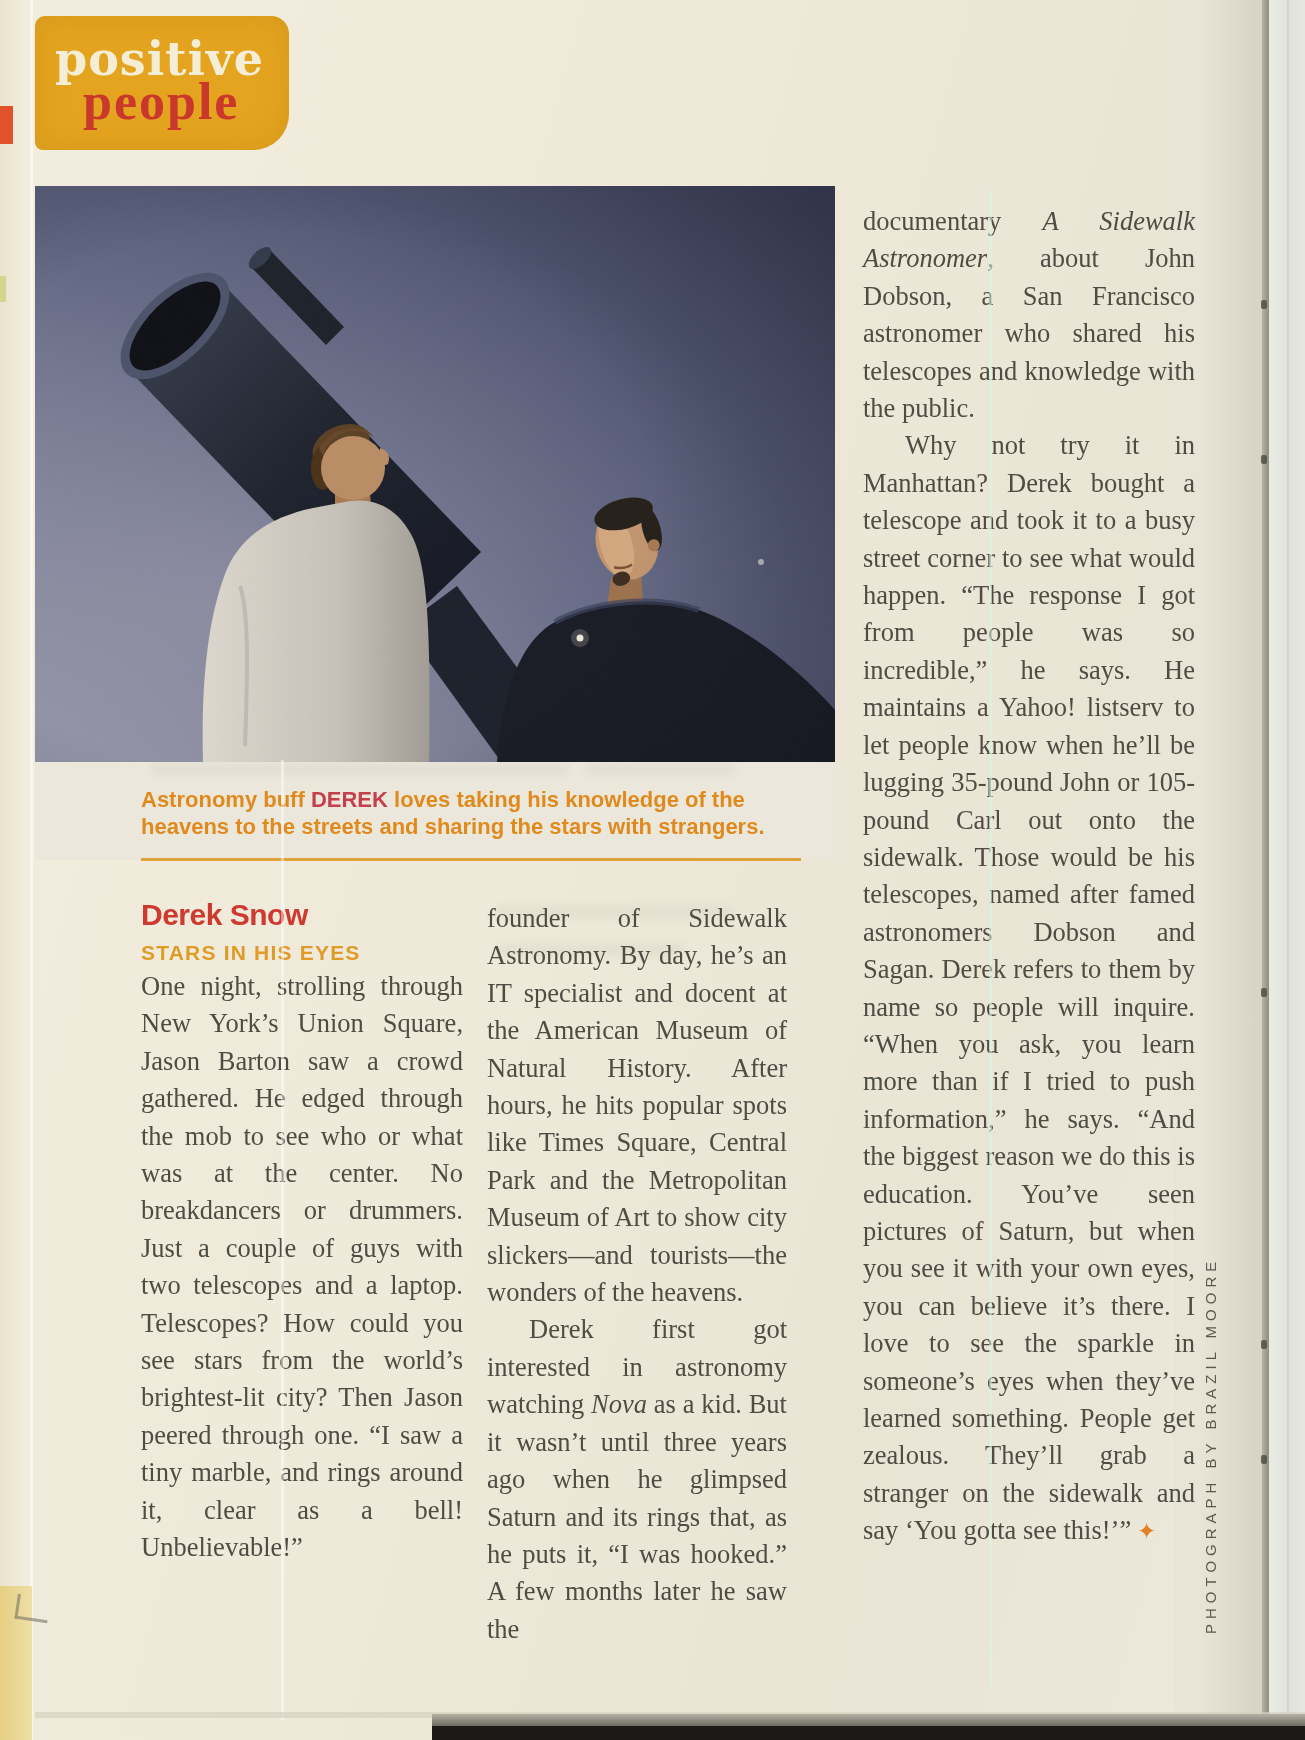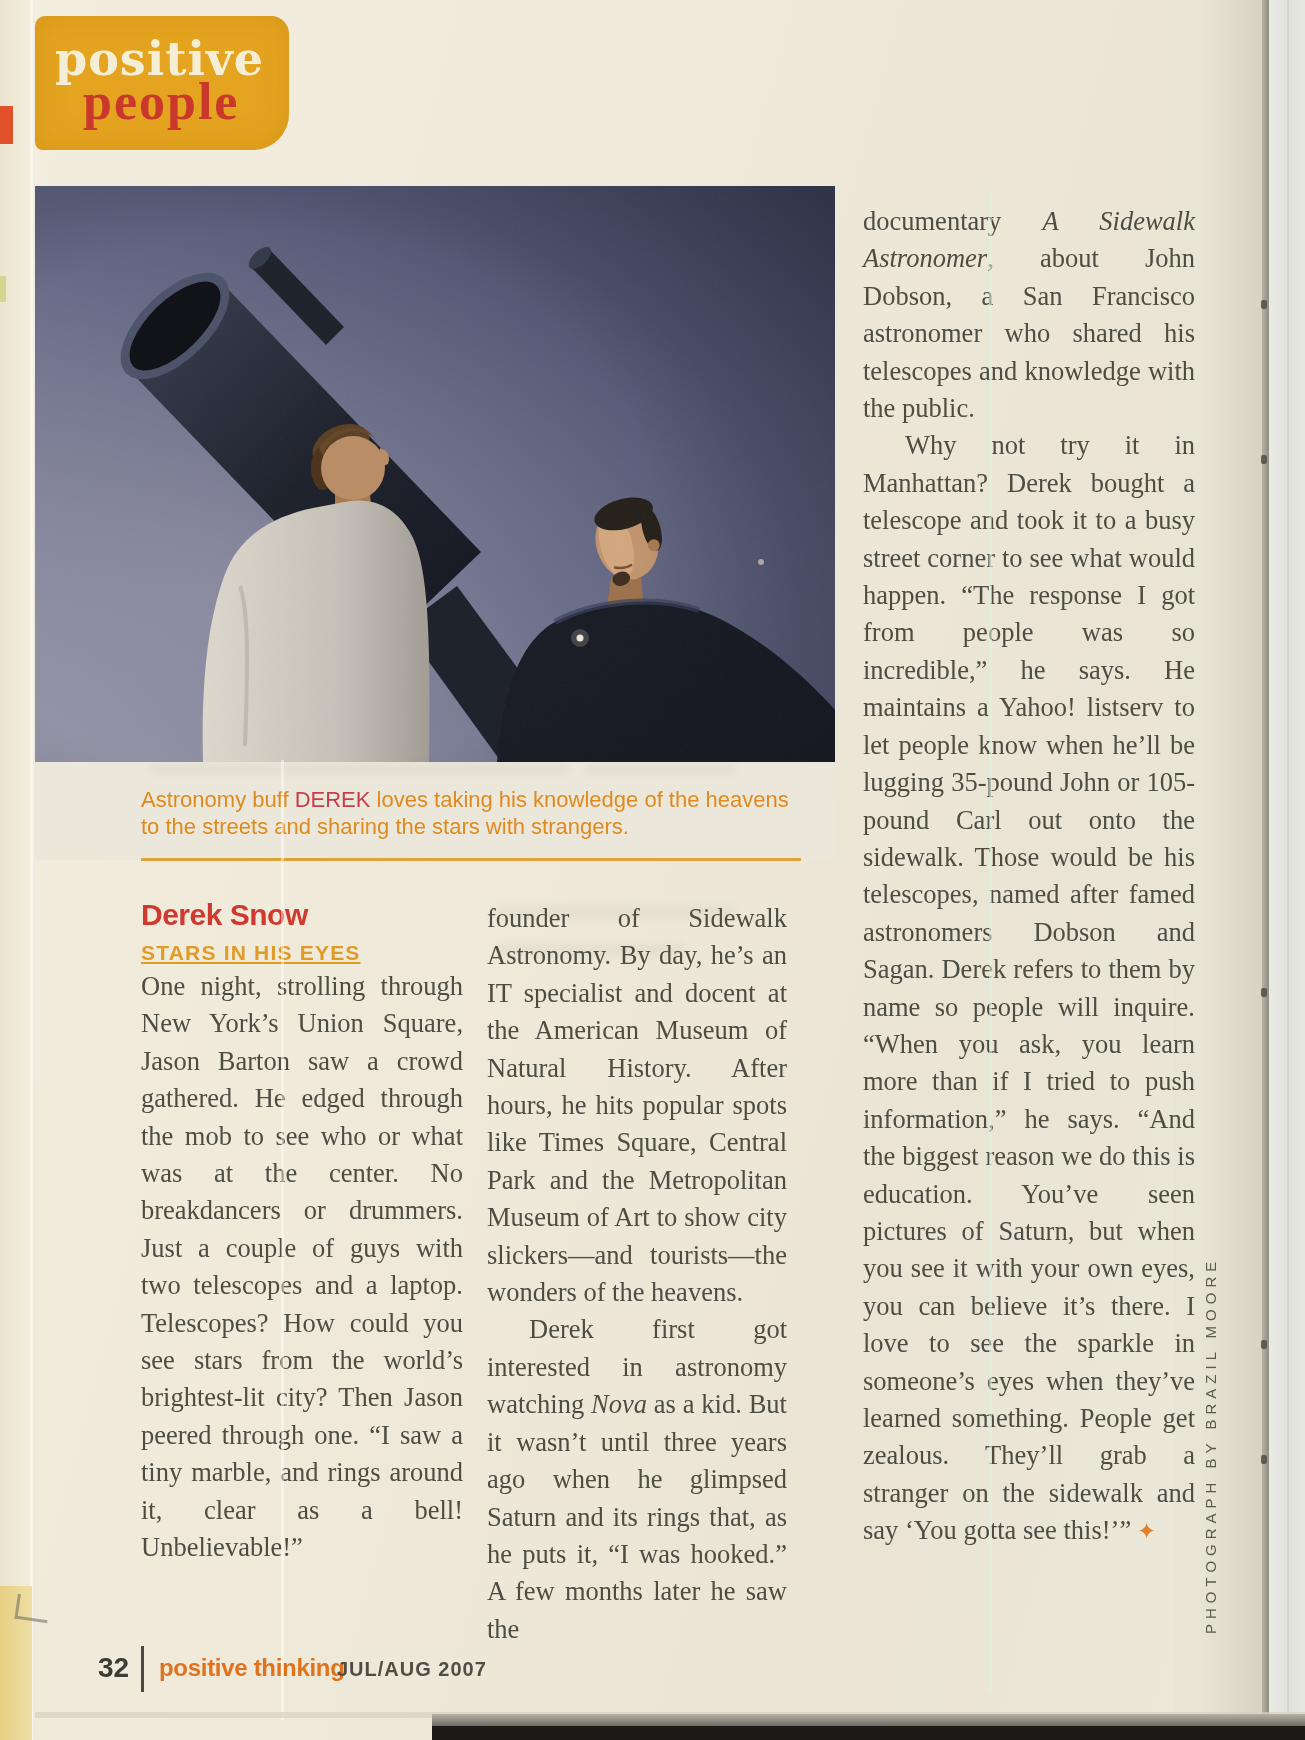--- a/index.html
+++ b/index.html
@@ -29,27 +29,27 @@
   .badge{position:absolute;left:35px;top:16px;width:254px;height:134px;background:#e4a41f;border-radius:10px 18px 36px 8px;box-shadow:inset 0 0 30px rgba(190,130,20,.35);}
   .badge .l1{position:absolute;left:20px;top:16px;font-family:"DejaVu Serif",serif;font-size:46px;font-weight:600;color:#f5eed6;letter-spacing:1px;}
   .badge .l2{position:absolute;left:48px;top:56px;font-family:Liberation Serif, serif;font-size:52px;font-weight:600;color:#c9382b;letter-spacing:2px;}
 
   
   .photo{position:absolute;left:35px;top:186px;width:800px;height:576px;overflow:hidden;background:#4a4f68;}
   .photo svg{display:block;}
 
   
   .cap-band{position:absolute;left:35px;top:762px;width:800px;height:98px;background:#ebe8db;}
-  .caption{position:absolute;left:141px;top:786px;width:660px;font-family:"Liberation Sans",sans-serif;font-weight:normal;font-size:22px;line-height:27px;color:#e08a1e;}
+  .caption{position:absolute;left:141px;top:786px;width:660px;font-family:"Liberation Sans",sans-serif;font-weight:bold;font-size:22px;line-height:27px;color:#e08a1e;}
   .caption .hl{color:#c53f4b;}
   .rule{position:absolute;left:141px;top:858px;width:660px;height:3px;background:#dfa33b;}
 
   
   .headline{position:absolute;left:141px;top:898px;margin:0;font-family:"Liberation Sans",sans-serif;font-weight:bold;font-size:30px;letter-spacing:-.5px;color:#ce3a30;}
-  .subhead{position:absolute;left:141px;top:941px;margin:0;font-family:"Liberation Sans",sans-serif;font-weight:bold;font-size:21px;letter-spacing:1.2px;color:#df9b26;text-decoration:underline;}
+  .subhead{position:absolute;left:141px;top:941px;margin:0;font-family:"Liberation Sans",sans-serif;font-weight:bold;font-size:21px;letter-spacing:1.2px;color:#df9b26;}
   .col{position:absolute;font-size:26.5px;line-height:37.4px;color:#4d4d44;text-align:justify;}
   .col p{margin:0;}
   .col .ind{text-indent:42px;}
   .col .cont{text-align-last:justify;}
   .col .it{font-style:italic;}
   .col .mark{color:#e0812a;font-size:23px;}
   .col1{left:141px;top:968px;width:322px;}
   .col2{left:487px;top:900px;width:300px;}
   .col3{left:863px;top:203px;width:332px;}
 
@@ -172,26 +172,20 @@
   <div class="col col2">
       <p class=""><span>founder of Sidewalk Astronomy. By day, he’s an IT specialist and docent at the American Museum of Natural History. After hours, he hits popular spots like Times Square, Central Park and the Metropolitan Museum of Art to show city slickers—and tourists—the wonders of the heavens.</span></p>
       <p class="ind cont"><span>Derek first got interested in astronomy watching </span><span class="it">Nova</span><span> as a kid. But it wasn’t until three years ago when he glimpsed Saturn and its rings that, as he puts it, “I was hooked.” A few months later he saw the</span></p>
     </div>
   <div class="col col3">
       <p class=""><span>documentary </span><span class="it">A Sidewalk Astronomer</span><span>, about John Dobson, a San Francisco astronomer who shared his telescopes and knowledge with the public.</span></p>
       <p class="ind"><span>Why not try it in Manhattan? Derek bought a telescope and took it to a busy street corner to see what would happen. “The response I got from people was so incredible,” he says. He maintains a Yahoo! listserv to let people know when he’ll be lugging 35-pound John or 105-pound Carl out onto the sidewalk. Those would be his telescopes, named after famed astronomers Dobson and Sagan. Derek refers to them by name so people will inquire. “When you ask, you learn more than if I tried to push information,” he says. “And the biggest reason we do this is education. You’ve seen pictures of Saturn, but when you see it with your own eyes, you can believe it’s there. I love to see the sparkle in someone’s eyes when they’ve learned something. People get zealous. They’ll grab a stranger on the sidewalk and say ‘You gotta see this!’”</span><span class="mark"> ✦</span></p>
     </div>
 
   <div class="credit">PHOTOGRAPH BY BRAZIL MOORE</div>
-  <div class="footer">
-    <span class="pg">32</span>
-    <span class="fbar"></span>
-    <span class="mag">positive thinking</span>
-    <span class="issue">JUL/AUG 2007</span>
-  </div>
 
   <div class="crease-a"></div>
   <div class="crease-b"></div>
   <div class="gutter-shade"></div>
   <div class="gutter-crease"></div>
   <div class="edge-right"></div>
   <div class="edge-line"></div>
   <div class="nick" style="top:300px;"></div>
   <div class="nick" style="top:455px;"></div>
   <div class="nick" style="top:988px;"></div>

